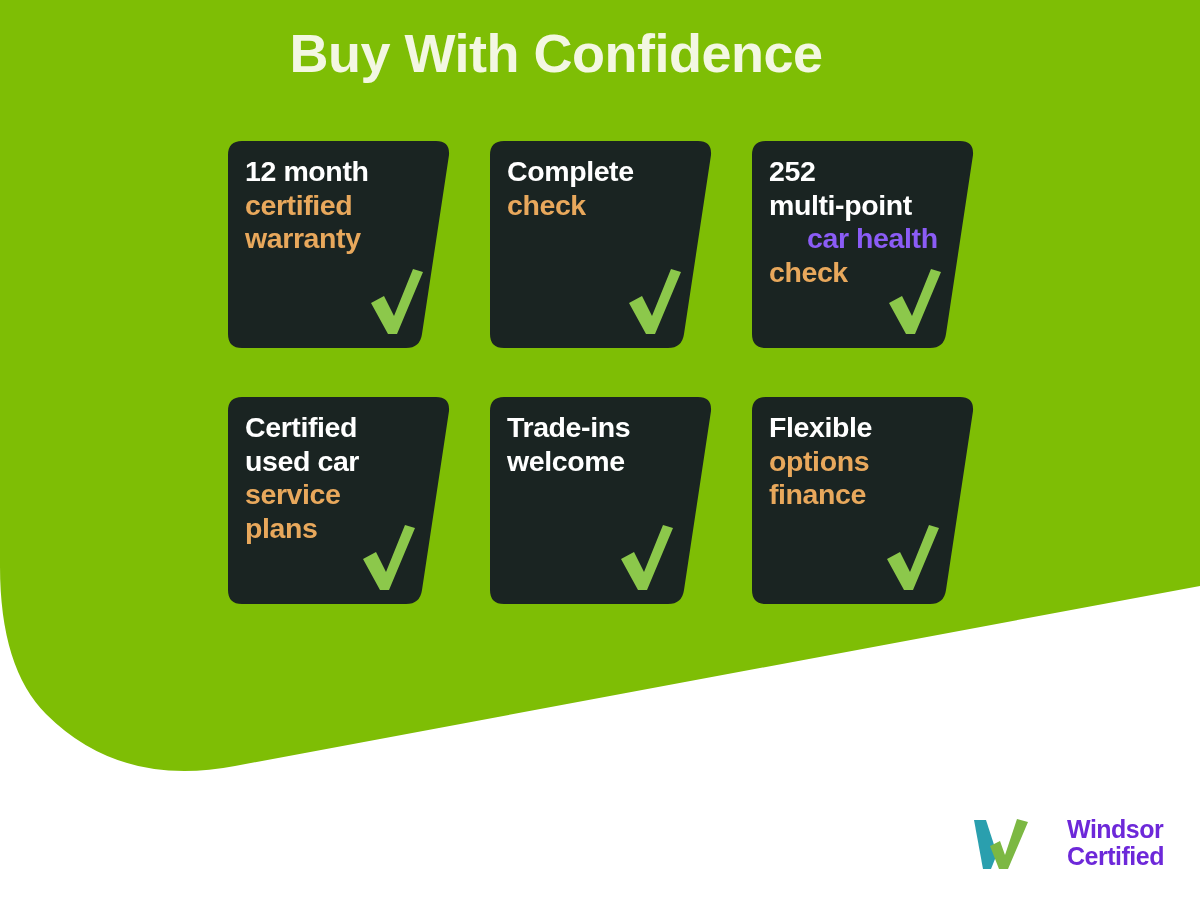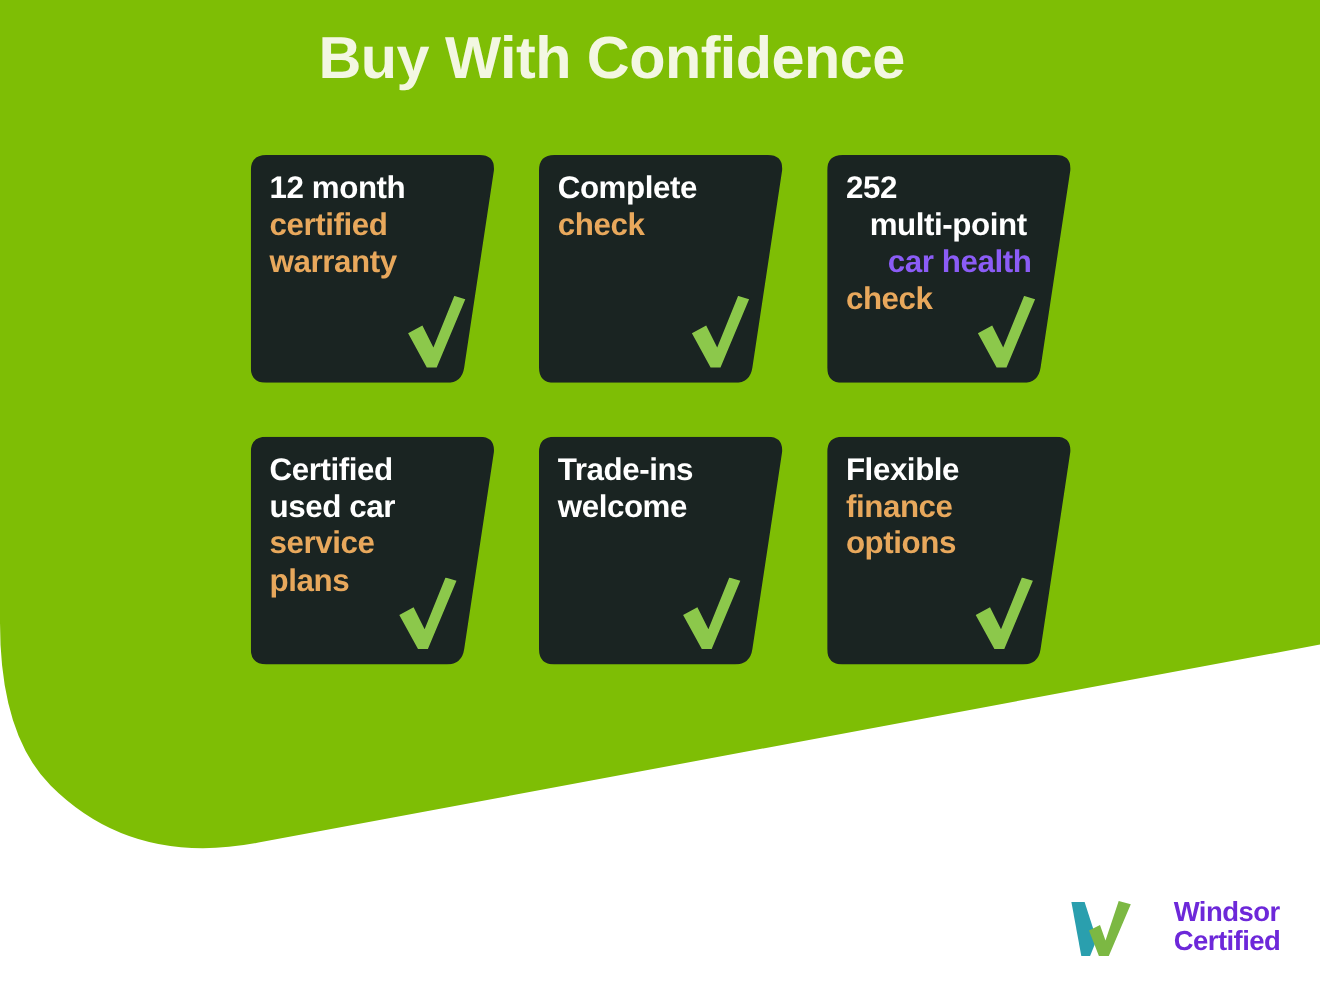--- a/index.html
+++ b/index.html
@@ -158,21 +158,21 @@
         <path d="M 3,34 L 16,27 L 26,47 L 45,0 L 55,3 L 29,65 L 20,65 Z" fill="#8cc84b"></path>
       </svg>
     </div>
 
     <div class="card r0 c2">
       <svg class="card-shape" viewBox="0 0 222 207" aria-hidden="true">
         <path d="M 14,0 L 208,0 Q 222,0 221,14 L 194,193 Q 192,207 178,207 L 14,207 Q 0,207 0,193 L 0,14 Q 0,0 14,0 Z" fill="#1a2422"></path>
       </svg>
       <div class="card-text">
         <span class="line-white" style="color: rgb(255, 255, 255);">252</span>
-        <span class="line-white" style="color: rgb(255, 255, 255); text-align: center;">multi-point</span>
+        <span class="line-white" style="color: rgb(255, 255, 255);">multi-point</span>
         <span class="line-accent" style="color: #8b5cf6; margin-left: 38px;">car health</span>
         <span class="line-accent" style="color: rgb(232, 168, 92);">check</span>
       </div>
       <svg class="tick" viewBox="0 0 56 66" aria-hidden="true">
         <path d="M 3,34 L 16,27 L 26,47 L 45,0 L 55,3 L 29,65 L 20,65 Z" fill="#8cc84b"></path>
       </svg>
     </div>
 
     <div class="card r1 c0">
       <svg class="card-shape" viewBox="0 0 222 207" aria-hidden="true">
@@ -201,22 +201,22 @@
         <path d="M 3,34 L 16,27 L 26,47 L 45,0 L 55,3 L 29,65 L 20,65 Z" fill="#8cc84b"></path>
       </svg>
     </div>
 
     <div class="card r1 c2">
       <svg class="card-shape" viewBox="0 0 222 207" aria-hidden="true">
         <path d="M 14,0 L 208,0 Q 222,0 221,14 L 194,193 Q 192,207 178,207 L 14,207 Q 0,207 0,193 L 0,14 Q 0,0 14,0 Z" fill="#1a2422"></path>
       </svg>
       <div class="card-text">
         <span class="line-white" style="color: rgb(255, 255, 255);">Flexible</span>
+        <span class="line-accent" style="color: rgb(232, 168, 92);">options</span>
         <span class="line-accent" style="color: rgb(232, 168, 92);">finance</span>
-        <span class="line-accent" style="color: rgb(232, 168, 92);">options</span>
       </div>
       <svg class="tick" viewBox="0 0 56 66" aria-hidden="true">
         <path d="M 3,34 L 16,27 L 26,47 L 45,0 L 55,3 L 29,65 L 20,65 Z" fill="#8cc84b"></path>
       </svg>
     </div>
 
   </div>
 
   <div class="logo">
     <svg class="logo-mark" viewBox="0 0 56 54" aria-hidden="true">

